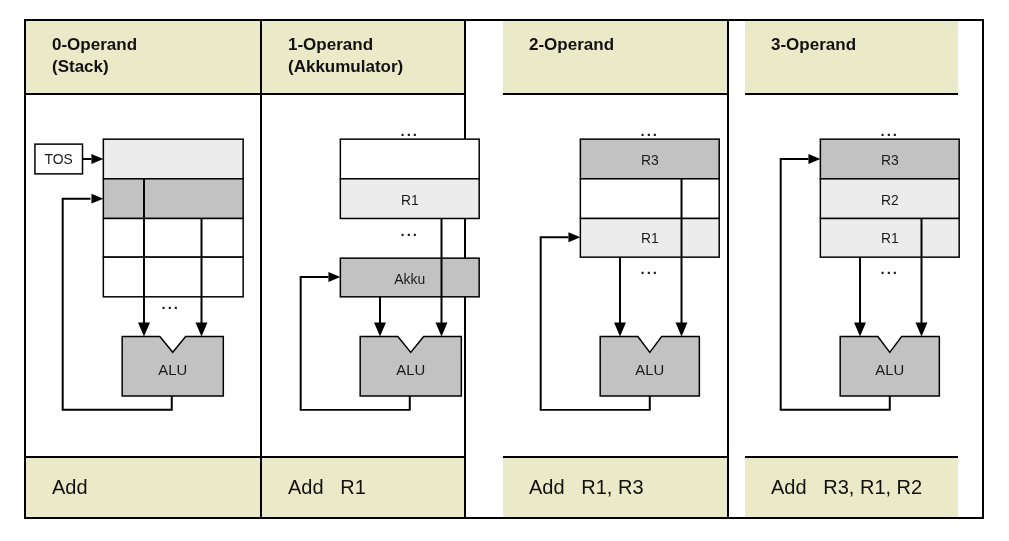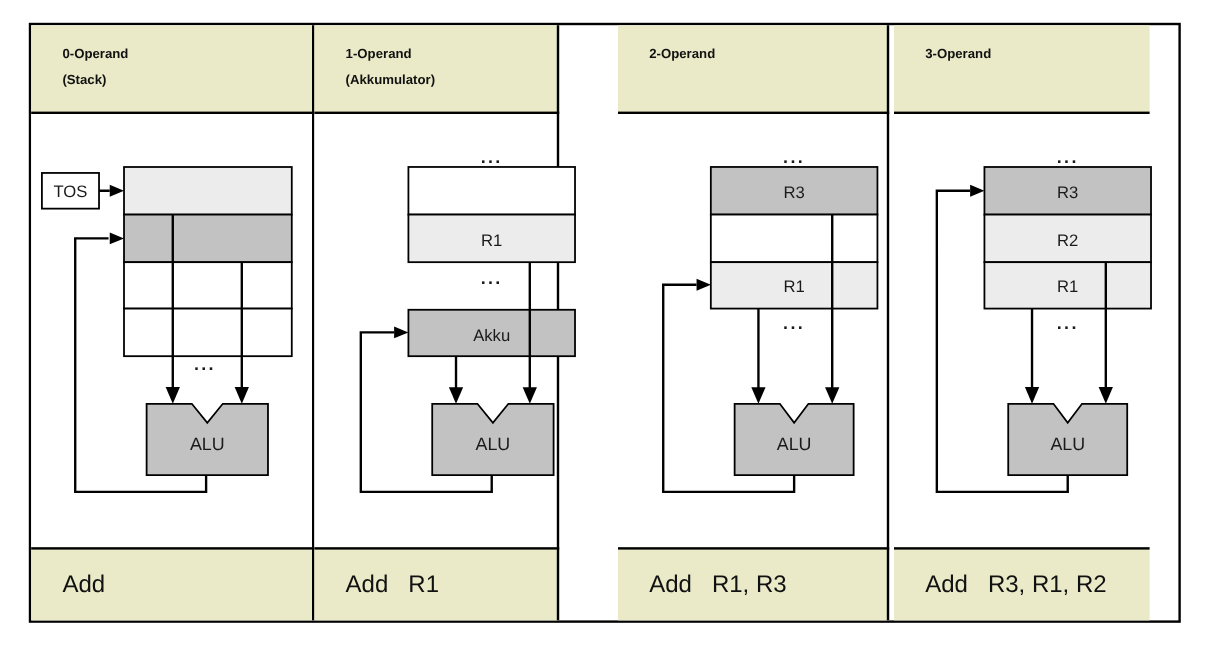--- a/index.html
+++ b/index.html
@@ -9,32 +9,32 @@
     overflow:hidden;
   }
   .table{
     position:absolute;left:24px;top:19px;width:960px;height:500px;
     border:2px solid #000;box-sizing:border-box;background:#fff;
   }
   .cell{position:absolute;box-sizing:border-box;}
   .hcell{
     top:0;height:74px;background:var(--header-bg,#eaeac8);
     border-bottom:2px solid #000;padding:13px 0 0 26px;
-    font-size:11px;font-weight:bold;line-height:22px;
+    font-size:17px;font-weight:bold;line-height:22px;
   }
   .bcell{top:74px;height:361px;background:#fff;}
   .fcell{
     top:435px;height:61px;background:var(--header-bg,#eaeac8);
     border-top:2px solid #000;font-size:20px;
     display:flex;align-items:center;padding-left:26px;
     white-space:pre;
   }
   .c0{left:0;width:236px;}
   .c1{left:236px;width:204px;}
-  .c2{left:489px;width:226px;}
+  .c2{left:477px;width:226px;}
   .c3{left:719px;width:213px;}
   .vborder{border-right:2px solid #000;}
   svg{display:block;}
   .svgtxt{
     font-family:"Liberation Sans","DejaVu Sans",sans-serif;
     font-size:14px;fill:#1a1a1a;text-anchor:middle;
   }
   .alutxt{font-size:15px;}
   .dots{font-weight:bold;font-size:15px;letter-spacing:2px;}
   .f-light{fill:var(--cell-light,#ececec);}

